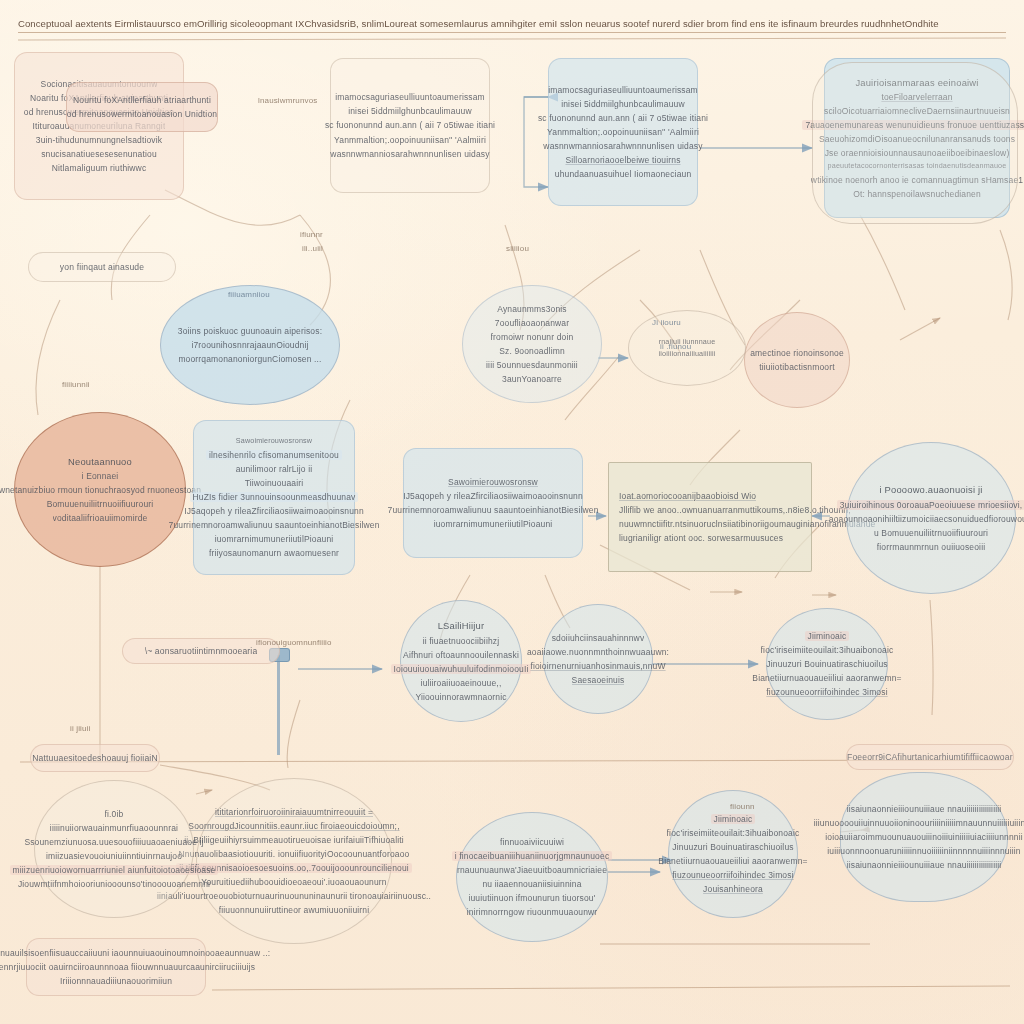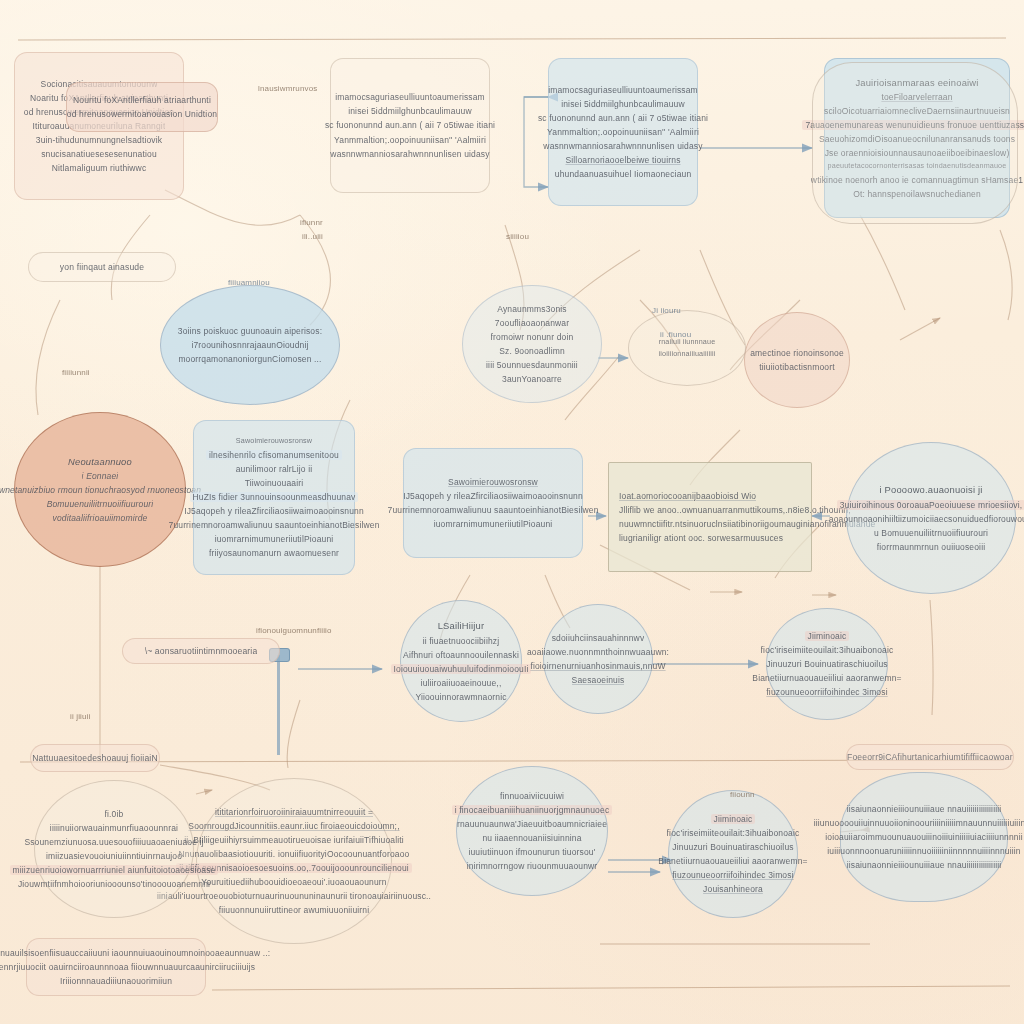--- a/index.html
+++ b/index.html
@@ -42,21 +42,21 @@
   .card.salmon{background:rgba(243,219,206,.72);border-color:rgba(202,160,140,.55);margin-left:30px;}
   .card.salmon2{background:rgba(246,226,214,.55);border-color:rgba(206,168,148,.45);}
   .card.olive{background:rgba(232,230,211,.72);border-color:rgba(168,160,132,.6);}
   .card.ghost{background:rgba(250,240,228,.35);border-color:rgba(190,170,150,.45);}
 
   
   .ell{border-radius:50%;border:1px solid rgba(140,160,180,.55);}
   .ell.blue{background:rgba(196,222,236,.78);}
   .ell.blue-l{background:rgba(210,229,238,.55);}
   .ell.blue-xl{background:rgba(219,233,240,.42);border-color:rgba(150,168,186,.42);}
-  .ell.salmon{background:rgba(232,183,158,.85);border-color:rgba(164,104,76,.65);font-style:italic;}
+  .ell.salmon{background:rgba(232,183,158,.85);border-color:rgba(164,104,76,.65);}
   .ell.salmon-l{background:rgba(240,213,198,.55);border-color:rgba(196,150,128,.5);}
   .ell.ghost{background:rgba(245,237,226,.30);border-color:rgba(178,160,142,.45);}
 
   
   .pill{border-radius:18px;display:flex;align-items:center;justify-content:center;}
   .pill .ln{font-size:8.6px;}
 
   
   svg.conn{position:absolute;left:0;top:0;width:1024px;height:1024px;overflow:visible;}
   .lk{fill:none;stroke:rgba(168,132,104,.45);stroke-width:1.1;}
@@ -65,21 +65,21 @@
   .arrowfill{fill:rgba(126,158,184,.78);}
   .arrowfill2{fill:rgba(176,140,110,.5);}
 
   
   .title-wrap{position:absolute;left:18px;top:18px;width:988px;}
   .title-wrap .ln{font-size:9.6px;white-space:nowrap;text-align:left;color:#5a4334;
                   filter:blur(.58px);letter-spacing:.05px;opacity:.9;}
   .title-rule{height:1px;background:rgba(176,138,106,.62);margin-top:3px;}
 
   
-  .flab{position:absolute;}
+  .flab{position:absolute;margin-top:12px;}
   .flab .ln{font-size:8px;color:#7a6552;opacity:.75;}
   .flab.b .ln{color:#5a7086;}
 
   
   .stem{position:absolute;background:rgba(126,160,186,.7);}
   .stem-head{position:absolute;background:rgba(140,175,200,.85);
              border:1px solid rgba(110,145,172,.8);border-radius:3px;}
 </style>
 </head>
 <body>
@@ -147,20 +147,24 @@
     <line class="lk" x1="710" y1="592" x2="742" y2="592" marker-end="url(#as)"></line>
     <line class="lk" x1="812" y1="595" x2="836" y2="595" marker-end="url(#as)"></line>
     <line class="lk" x1="196" y1="794" x2="212" y2="790" marker-end="url(#as)"></line>
     <line class="lk" x1="862" y1="830" x2="840" y2="832" marker-start="url(#as)"></line>
     <line class="lk" x1="900" y1="340" x2="940" y2="318" marker-end="url(#as)"></line>
   </svg>
 
   <div class="stem" style="left:277px;top:655px;width:3px;height:100px;"></div>
   <div class="stem-head" style="left:269px;top:648px;width:19px;height:12px;"></div>
 
+  <div class="title-wrap">
+    <div class="ln t">Conceptuoal aextents Eirmlistauursco emOrillirig sicoleoopmant  IXChvasidsriB, snlimLoureat somesemlaurus amnihgiter emiI sslon neuarus sootef nurerd sdier brom find ens ite isfinaum breurdes ruudhnhetOndhite</div>
+    <div class="title-rule"></div>
+  </div>
 
   <div class="node card salmon2" style="left:14px;top:52px;width:170px;height:148px;">
     <div class="txt">
       <div class="ln">Socionacitisauauumtonuounw</div>
       <div class="ln">Noaritu foXAntllerfiauh atriaarthunti</div>
       <div class="ln">od hrenusowermitoanouasion Unidtion</div>
       <div class="ln">Itituroauuanumoneuriluna   Ranngit</div>
       <div class="ln">3uin-tihudunumnungnelsadtiovik</div>
       <div class="ln">snucisanatiuesesesenunatiou</div>
       <div class="ln">Nitlamaliguum riuthiwwc</div>
@@ -315,21 +319,21 @@
   <div class="node ell blue-l" style="left:766px;top:608px;width:122px;height:112px;">
     <div class="txt">
       <div class="ln hlr">Jiiminoaic</div>
       <div class="ln">fioc'iriseimiiteouilait:3ihuaibonoaic</div>
       <div class="ln">Jinuuzuri Bouinuatiraschiuoilus</div>
       <div class="ln">Bianetiiurnuaouaueiiliui  aaoranwemn=</div>
       <div class="ln u">fiuzounueoorriifoihindec 3imosi</div>
     </div>
   </div>
 
-  <div class="node ell blue-l" style="left:456px;top:766px;width:152px;height:130px;">
+  <div class="node ell blue-l" style="left:456px;top:812px;width:152px;height:130px;">
     <div class="txt">
       <div class="ln">finnuoaiviicuuiwi</div>
       <div class="ln hlr">i  finocaeibuaniiihuaniinuorjgmnaunuoec</div>
       <div class="ln">rnauunuaunwa'Jiaeuuitboaumnicriaiee</div>
       <div class="ln">nu  iiaaennouaniisiuinnina</div>
       <div class="ln">iuuiutiinuon  ifmounurun  tiuorsou'</div>
       <div class="ln">inirimnorrngow riuounmuuaounwr</div>
     </div>
   </div>
 

